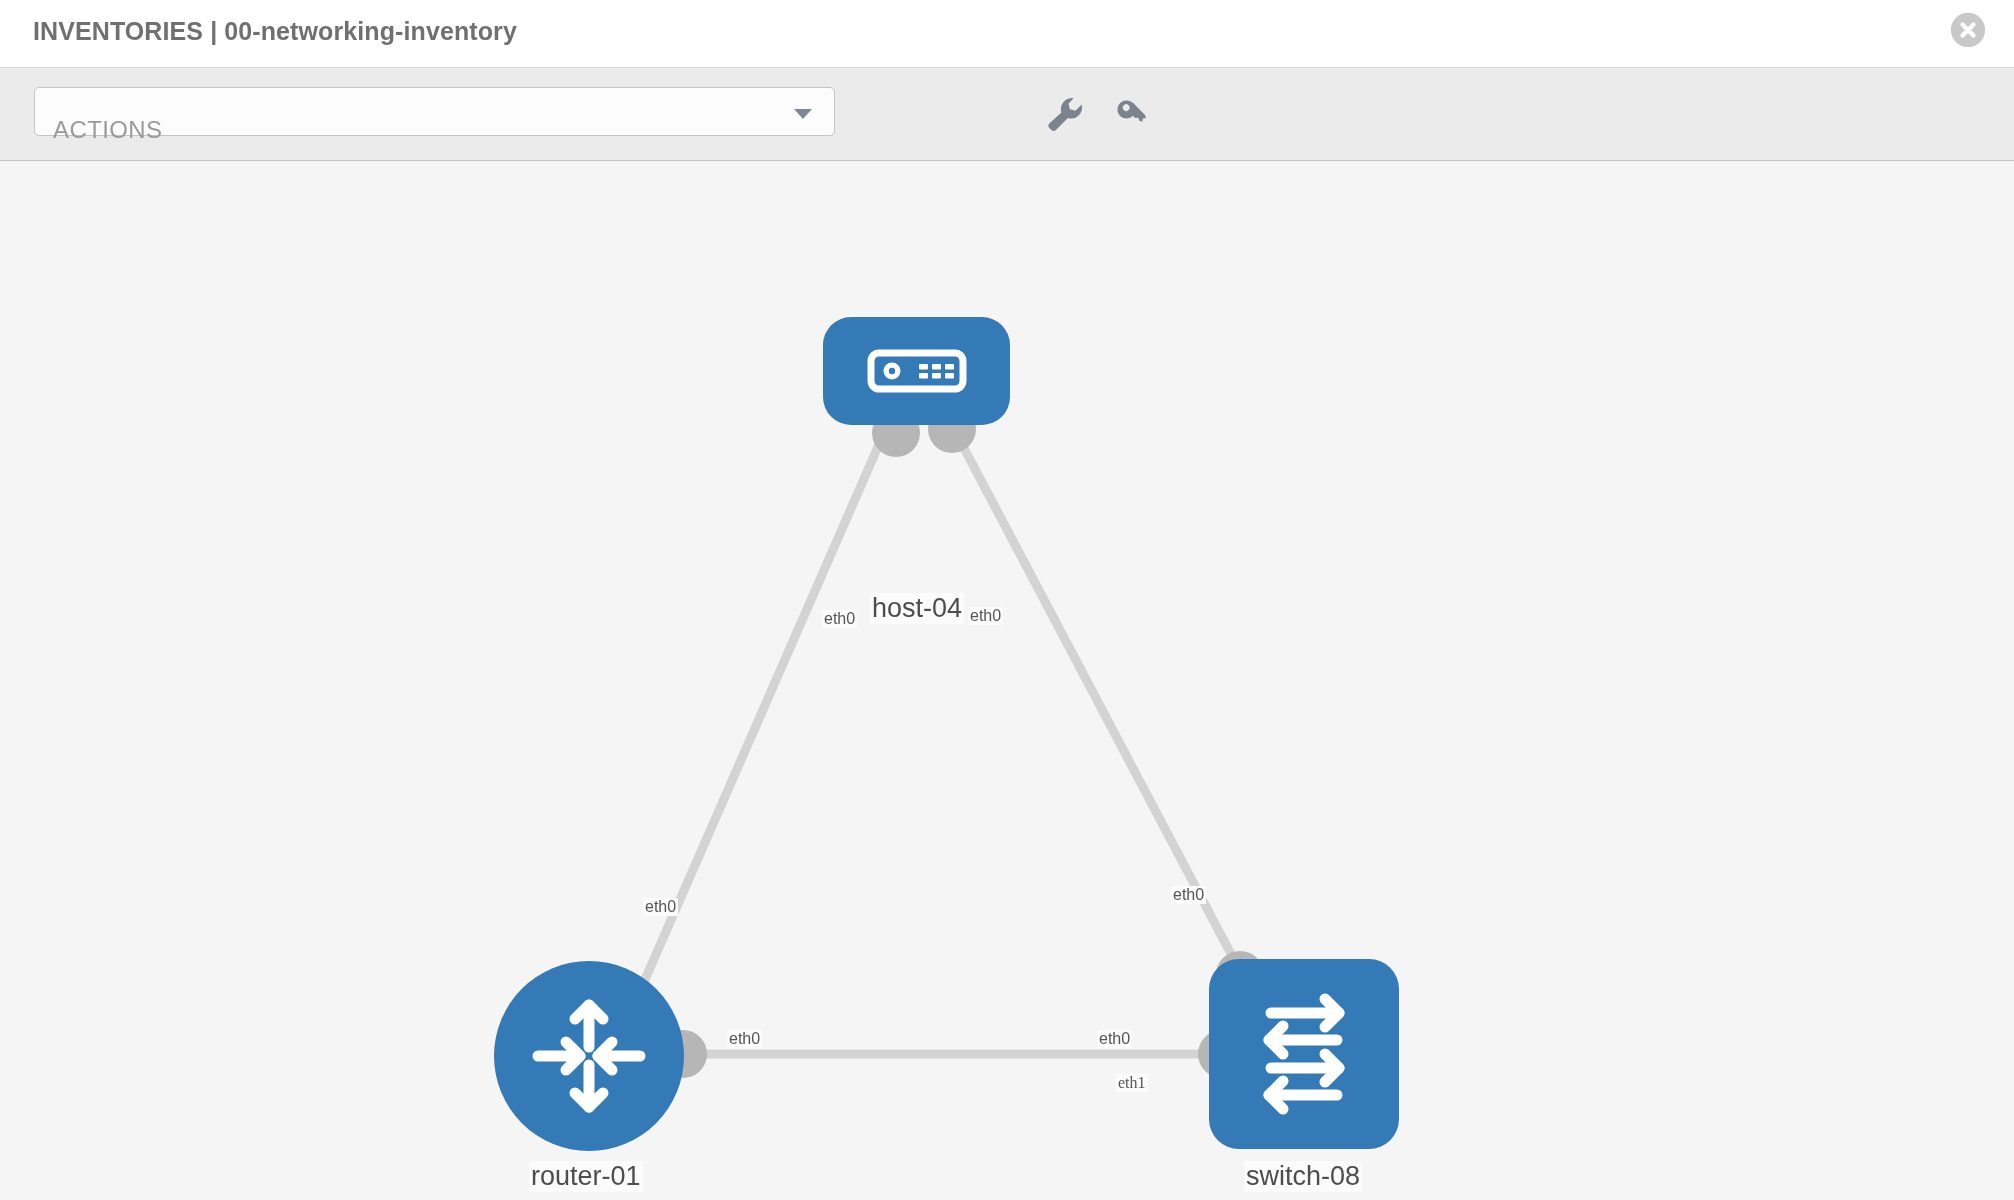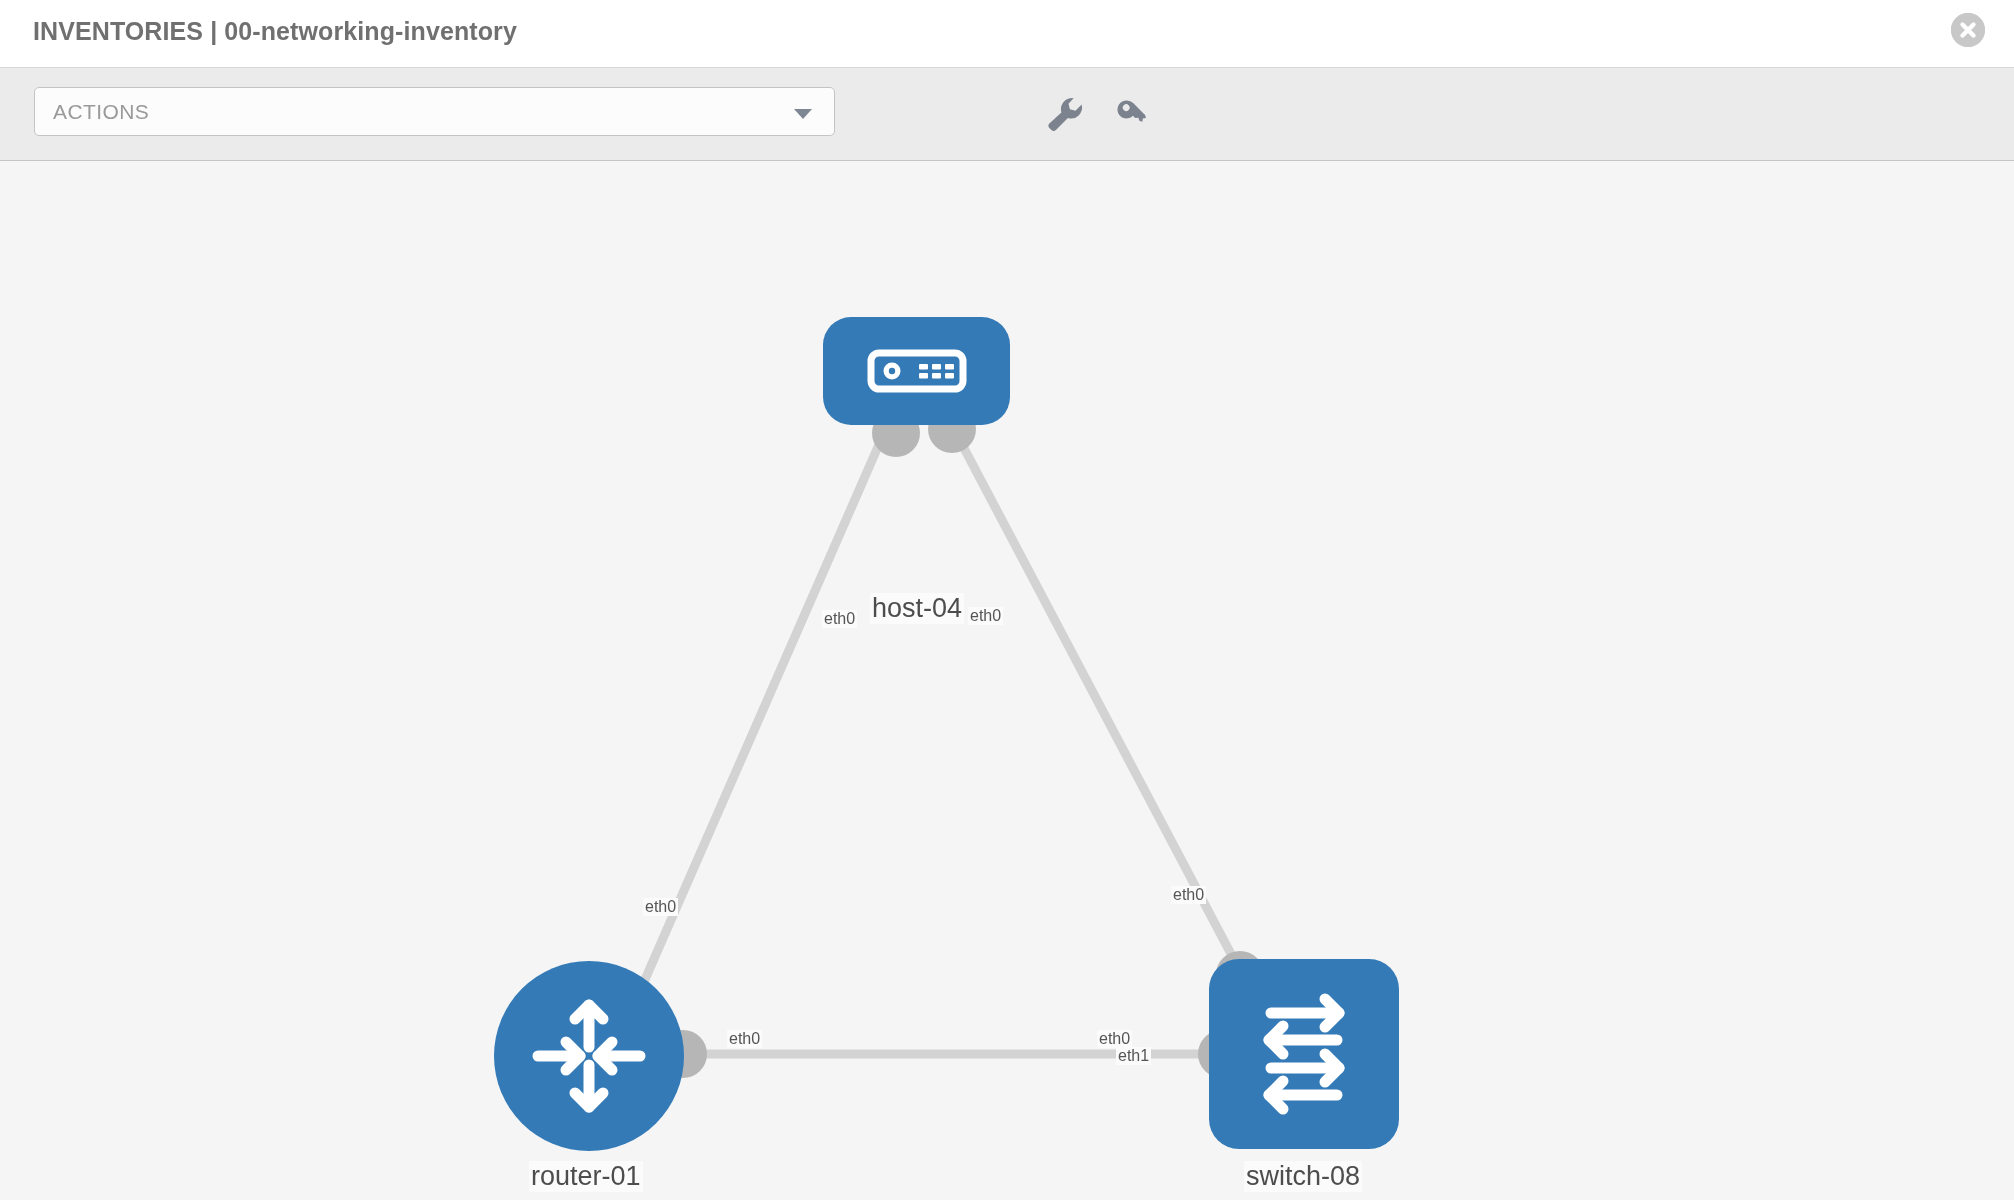--- a/index.html
+++ b/index.html
@@ -61,22 +61,22 @@
     position: absolute;
     left: 34px; top: 87px;
     width: 801px; height: 49px;
     background: #fcfcfc;
     border: 1px solid #c4c4c4;
     border-radius: 5px;
     cursor: pointer;
   }
   .actions-label {
     position: absolute;
-    left: 18px; top: 12px;
-    font-size: 21px;
+    left: 18px; top: 28px;
+    font-size: 24px;
     color: #9a9a9a;
     letter-spacing: 0.4px;
   }
   .caret {
     position: absolute;
     right: 22px; top: 21px;
     width: 0; height: 0;
     border-left: 9px solid transparent;
     border-right: 9px solid transparent;
     border-top: 10px solid #7f8694;
@@ -172,21 +172,21 @@
     white-space: nowrap;
     padding: 0 2px;
     cursor: default;
   }
   .el-host-left   { left: 822px; top: 449px; }
   .el-host-right  { left: 968px; top: 446px; }
   .el-router-up   { left: 643px; top: 737px; }
   .el-switch-up   { left: 1171px; top: 725px; }
   .el-router-rt   { left: 727px; top: 869px; }
   .el-switch-lt-a { left: 1097px; top: 869px; }
-  .el-switch-lt-b { left: 1116px; top: 886px; }
+  .el-switch-lt-b { left: 1116px; top: 913px; font-family: Liberation Serif, serif; }
 </style>
 </head>
 <body>
 
 <div id="app">
 
   <div class="header">
     <div class="header-title">INVENTORIES | 00-networking-inventory</div>
     <div class="close-btn">
       <svg width="34" height="34" viewBox="0 0 34 34" aria-hidden="true">

